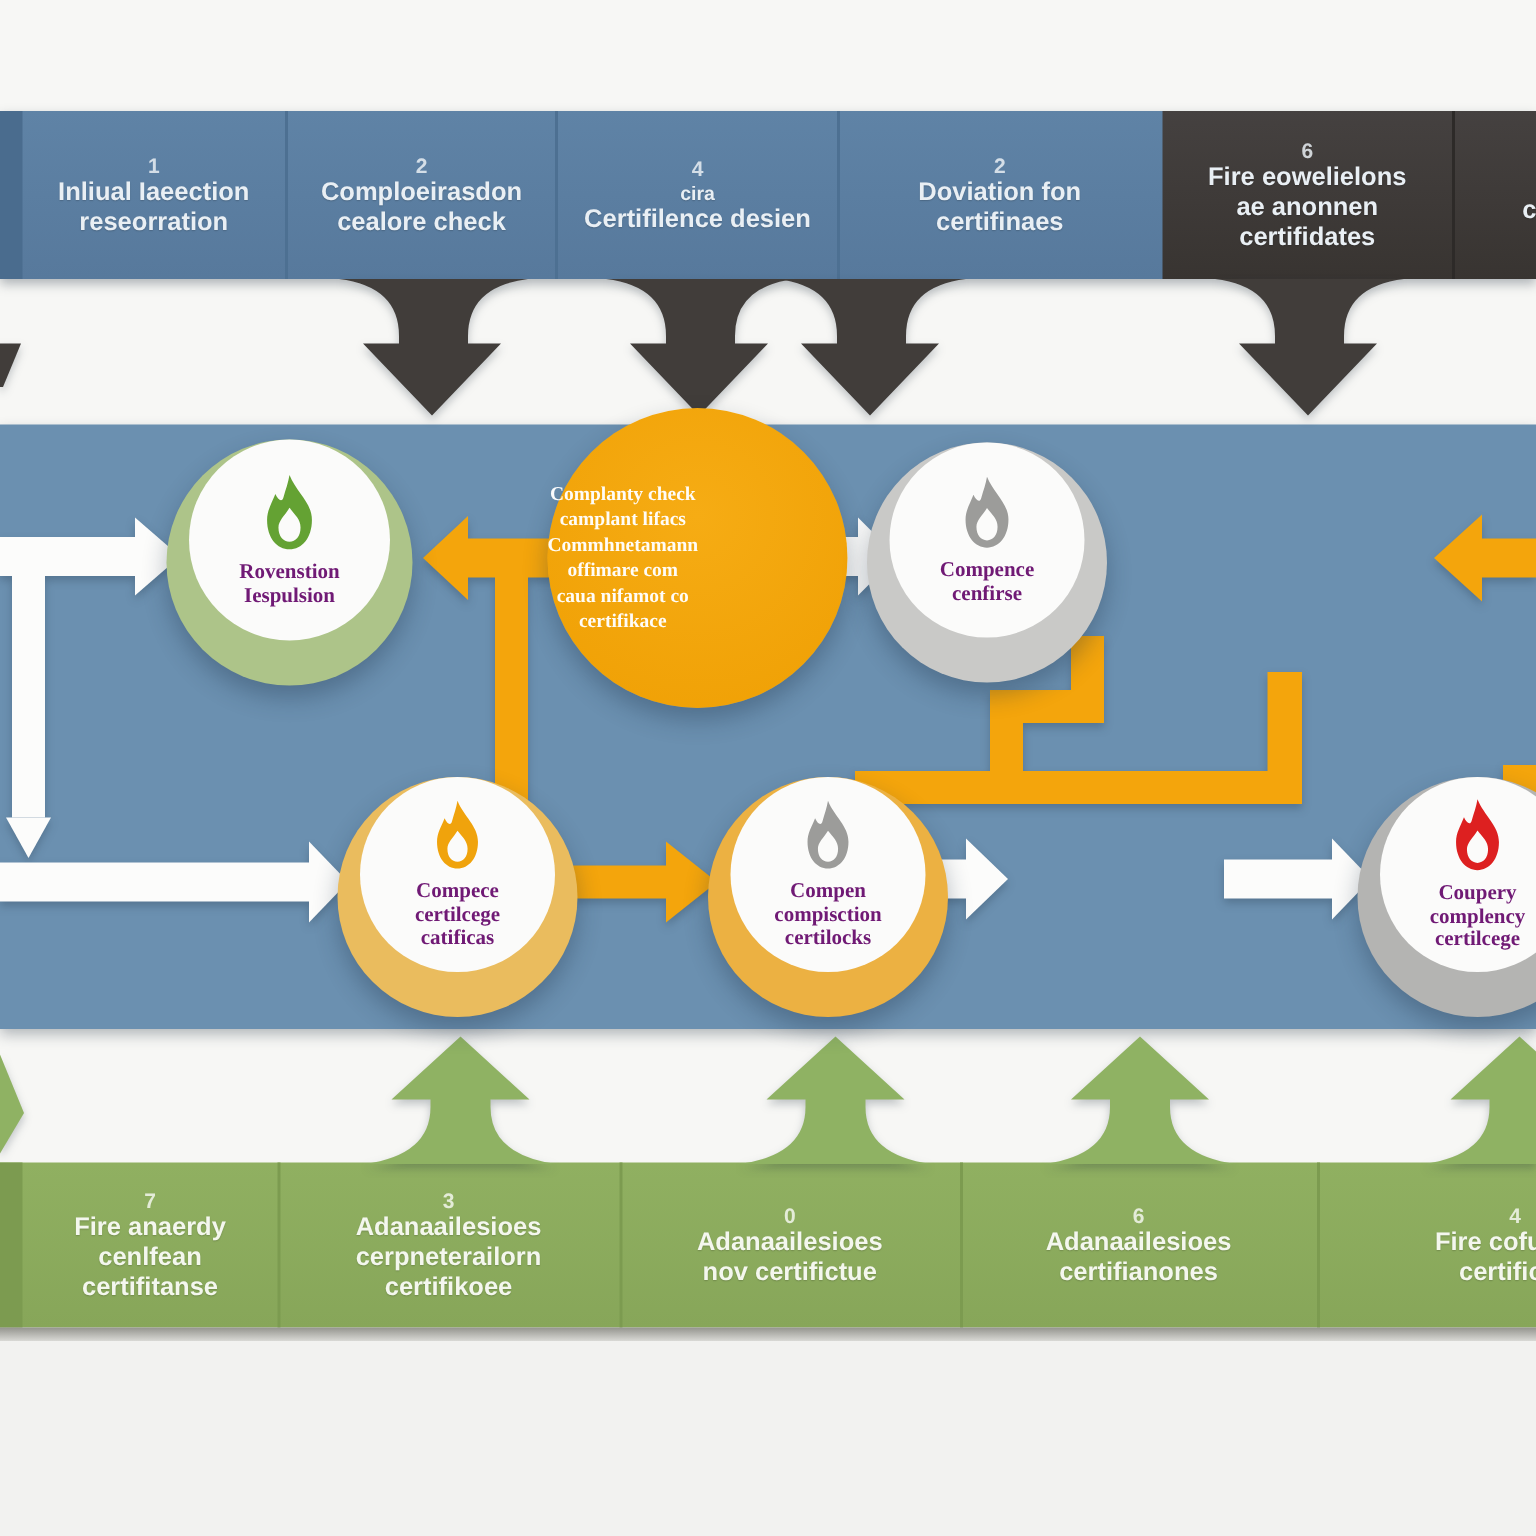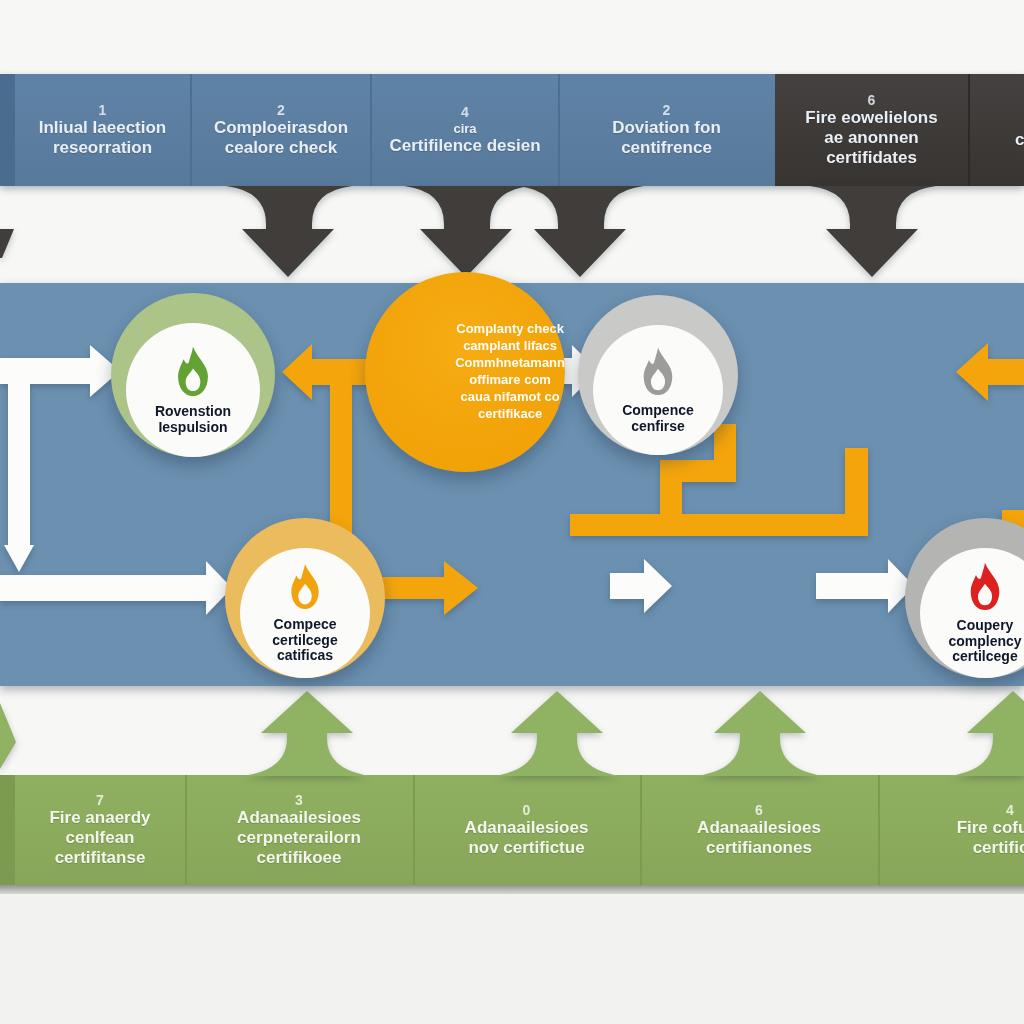--- a/index.html
+++ b/index.html
@@ -27,25 +27,25 @@
   .panel{position:absolute;top:0;height:100%;display:flex;flex-direction:column;align-items:center;
          justify-content:center;text-align:center;color:#e9eff4;z-index:2;}
   .green-band .panel{color:#f4f7ee;}
   .panel .num{font-size:14px;font-weight:700;opacity:.85;line-height:1.2;}
   .panel .line{font-size:17px;font-weight:700;line-height:1.18;display:block;
                text-shadow:0 1px 1px rgba(0,0,0,.18);white-space:nowrap;}
   
   .connectors{position:absolute;left:0;top:0;z-index:3;pointer-events:none;}
   .shadowed{filter:drop-shadow(0 3px 3px rgba(20,35,50,.25));}
   
-  .node{position:absolute;border-radius:50%;display:flex;align-items:flex-end;justify-content:center;
-        z-index:4;box-shadow:0 8px 16px rgba(25,45,65,.32);}
+  .node{position:absolute;border-radius:50%;display:flex;align-items:flex-start;justify-content:center;
+        z-index:4;box-shadow:0 8px 16px rgba(25,45,65,.32);font-family:Liberation Serif, serif;}
   .node-inner{width:calc(100% - 30px);height:calc(100% - 30px);background:#fbfbfa;border-radius:50%;
         display:flex;flex-direction:column;align-items:center;justify-content:center;gap:5px;text-align:center;}
-  .node-label{font-size:14px;font-weight:700;color:#0f172a;line-height:1.14;}
+  .node-label{font-size:14px;font-weight:700;color:#701a75;line-height:1.14;}
   .node-label span{display:block;}
   .node.solid{background:radial-gradient(circle at 50% 36%,#f6ac14,#ef9f03);
               flex-direction:column;text-align:center;}
   .node.solid .node-label{color:rgba(255,255,255,.97);font-size:13px;line-height:1.3;font-weight:700;}
   .flame{display:block;}
   .flame-green .outer{fill:#64a233;} .flame-gray .outer{fill:#9c9c9a;}
   .flame-orange .outer{fill:#f0a30c;} .flame-red .outer{fill:#dd2020;}
   .flame .core{fill:#fbfbfa;}
 </style>
 </head>
@@ -72,21 +72,21 @@
       <span class="line">cealore check</span>
     </div>
     <div class="panel" style="left:372px;width:186px">
       <span class="num">4</span>
       <span class="line" style="font-size:13px">cira</span>
       <span class="line">Certifilence desien</span>
     </div>
     <div class="panel" style="left:560px;width:213px">
       <span class="num">2</span>
       <span class="line">Doviation fon</span>
-      <span class="line">centifrence</span>
+      <span class="line">certifinaes</span>
     </div>
     <div class="panel" style="left:775px;width:193px">
       <span class="num">6</span>
       <span class="line">Fire eowelielons</span>
       <span class="line">ae anonnen</span>
       <span class="line">certifidates</span>
     </div>
     <div class="panel" style="left:972px;width:116px">
       <span class="num"></span>
       <span class="line">C</span>
@@ -230,20 +230,33 @@
         <path class="core" d="M10 9.5 C11.6 11.6 13.2 12.8 13.2 15.2 C13.2 17.8 11.8 19.3 10 19.3 C8.2 19.3 6.8 17.8 6.8 15.2 C6.8 13.2 8.6 11.8 10 9.5 Z"></path>
       </svg>
       <div class="node-label">
         <span>Compece</span>
         <span>certilcege</span>
         <span>catificas</span>
       </div>
     </div>
   </div>
 
+  <div class="node" style="left:472px;top:518px;width:160px;height:160px;background:#ecb142">
+    <div class="node-inner">
+      <svg class="flame flame-gray" width="42" height="50" viewBox="0 0 20 22">
+        <path class="outer" d="M10 0 C12 5 16.5 8 16.5 13 C16.5 18.2 13.6 21.5 10 21.5 C6.4 21.5 3.5 18.2 3.5 13 C3.5 10.2 4.8 8.3 5.9 5.5 C6.7 7.3 7.9 8.1 8.3 6.3 C8.9 4.1 9.6 2.4 10 0 Z"></path>
+        <path class="core" d="M10 9.5 C11.6 11.6 13.2 12.8 13.2 15.2 C13.2 17.8 11.8 19.3 10 19.3 C8.2 19.3 6.8 17.8 6.8 15.2 C6.8 13.2 8.6 11.8 10 9.5 Z"></path>
+      </svg>
+      <div class="node-label">
+        <span>Compen</span>
+        <span>compisction</span>
+        <span>certilocks</span>
+      </div>
+    </div>
+  </div>
 
 
   <div class="node" style="left:905px;top:518px;width:160px;height:160px;background:#b4b4b2">
     <div class="node-inner">
       <svg class="flame flame-red" width="44" height="52" viewBox="0 0 20 22">
         <path class="outer" d="M10 0 C12 5 16.5 8 16.5 13 C16.5 18.2 13.6 21.5 10 21.5 C6.4 21.5 3.5 18.2 3.5 13 C3.5 10.2 4.8 8.3 5.9 5.5 C6.7 7.3 7.9 8.1 8.3 6.3 C8.9 4.1 9.6 2.4 10 0 Z"></path>
         <path class="core" d="M10 9.5 C11.6 11.6 13.2 12.8 13.2 15.2 C13.2 17.8 11.8 19.3 10 19.3 C8.2 19.3 6.8 17.8 6.8 15.2 C6.8 13.2 8.6 11.8 10 9.5 Z"></path>
       </svg>
       <div class="node-label">
         <span>Coupery</span>

